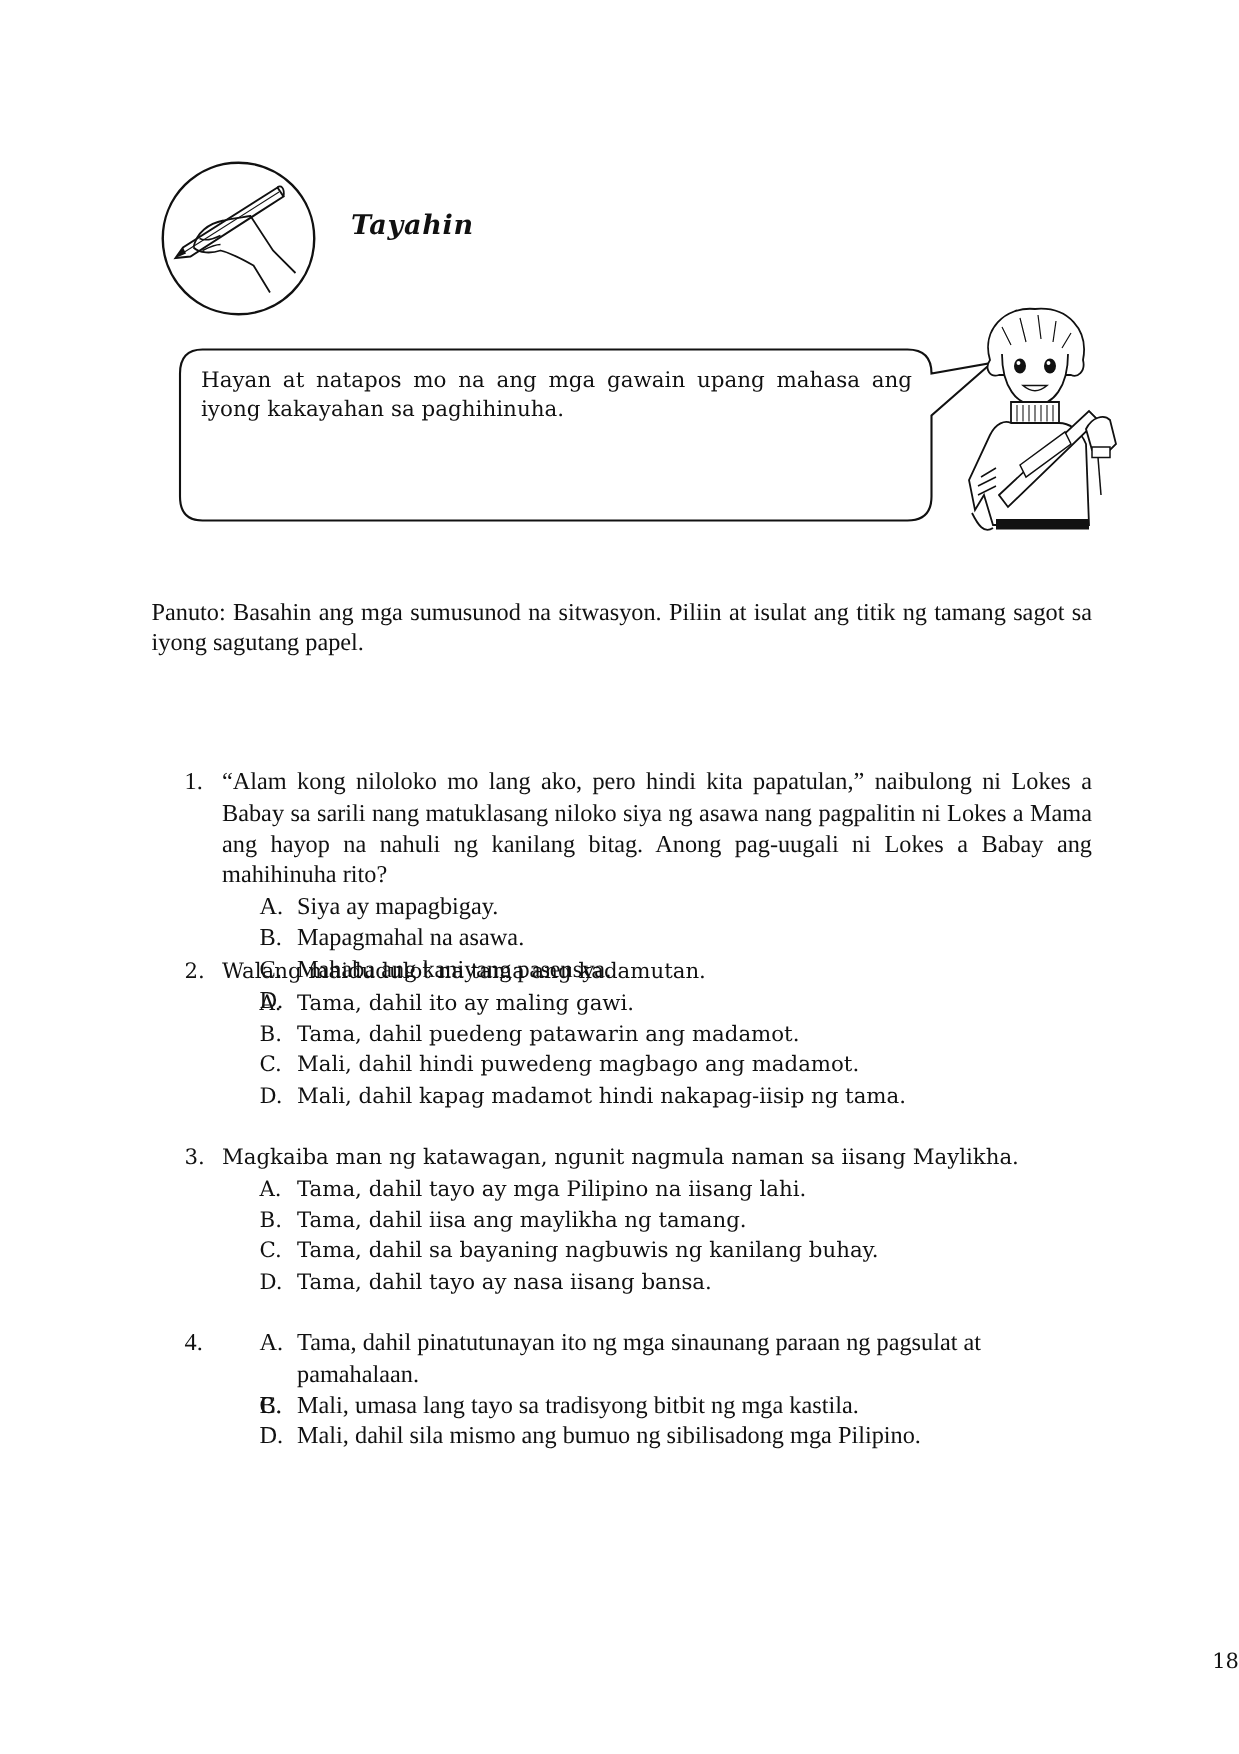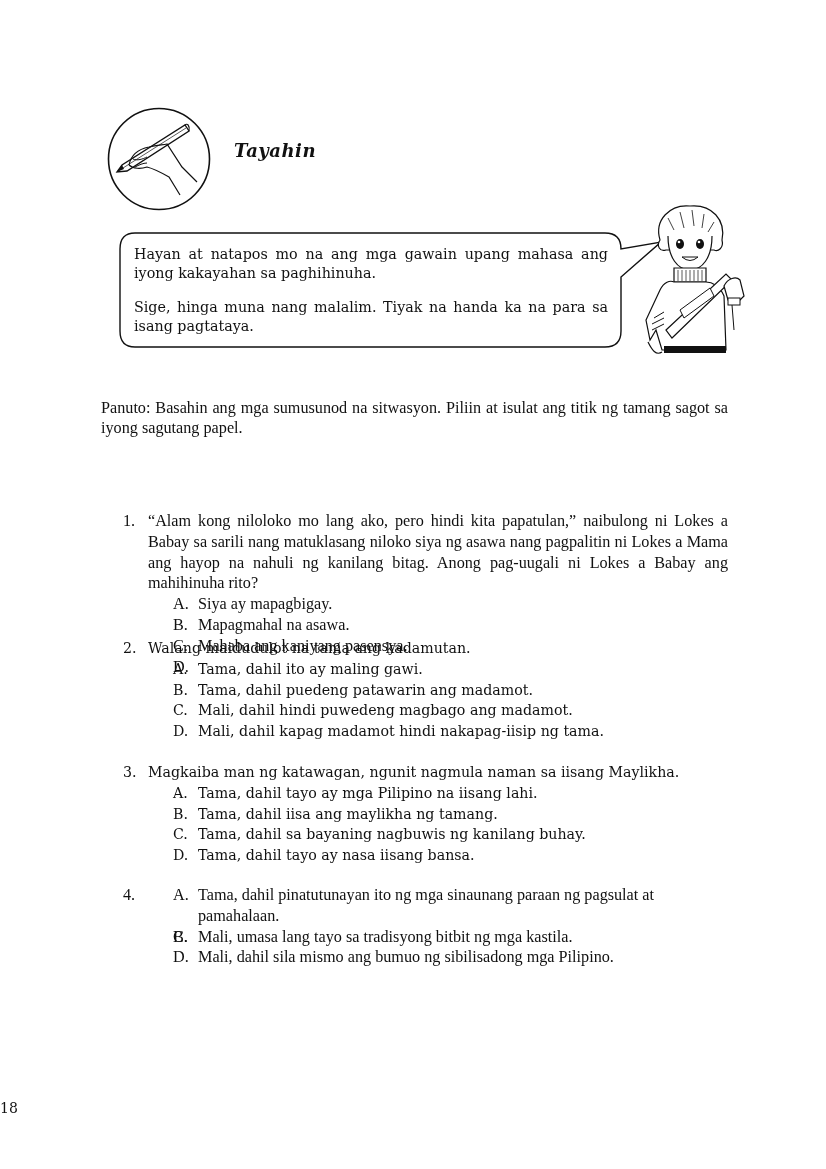--- a/index.html
+++ b/index.html
@@ -22,21 +22,21 @@
   .q .stem { margin-left: 25px; text-align: justify; }
   .q .opts { margin-left: 50px; }
   .q .opt { position: relative; padding-left: 25px; }
   .q .opt .letter { position: absolute; left: 0; top: 0; }
 
   .q1 { top: 511px; font-family: "Liberation Serif", serif; font-size: 16.2px; line-height: 20.8px; }
   .q2 { top: 638px; font-family: "DejaVu Serif", serif; font-size: 14.2px; line-height: 20.8px; }
   .q3 { top: 762px; font-family: "DejaVu Serif", serif; font-size: 14.2px; line-height: 20.8px; }
   .q4 { top: 885px; font-family: "Liberation Serif", serif; font-size: 16.2px; line-height: 20.8px; }
 
-  .page-num { position: absolute; left: 0; width: 826px; top: 1100px; text-align: left; font-family: "DejaVu Serif", serif; font-size: 14px; }
+  .page-num { position: absolute; left: 0; width: 826px; top: 1100px; text-align: right; font-family: "DejaVu Serif", serif; font-size: 14px; }
 </style>
 </head>
 <body>
 
 <div class="icon-circle">
   <svg width="104" height="104" viewBox="0 0 104 104">
     <circle cx="52" cy="52" r="50.5" fill="#fff" stroke="#111" stroke-width="1.6"></circle>
 
     <path d="M10 65 L15 58 L78 18 L82 24 L20 64 Z" fill="#fff" stroke="#111" stroke-width="1.3"></path>
     <path d="M10 65 L15 58 L17 62 Z" fill="#111"></path>
@@ -51,21 +51,20 @@
 </div>
 
 <div class="title">Tayahin</div>
 
 <div class="bubble">
   <svg width="560" height="120" viewBox="0 0 560 120" style="overflow:visible">
     <path d="M16 1 H486 Q502 1 502 17 V17 L542 10 L502 45 V99 Q502 115 486 115 H16 Q1 115 1 99 V17 Q1 1 16 1 Z" fill="#fff" stroke="#111" stroke-width="1.4"></path>
   </svg>
   <div class="bubble-text">
     <p>Hayan at natapos mo na ang mga gawain upang mahasa ang iyong kakayahan sa paghihinuha.</p>
-    <p>Sige, hinga muna nang malalim. Tiyak na handa ka na para sa isang pagtataya.</p>
   </div>
 </div>
 
 <div class="character">
   <svg width="120" height="165" viewBox="0 0 120 165">
 
     <path d="M20 40 C14 20 30 4 50 6 C72 4 86 20 82 40 C84 48 78 52 74 50 L26 50 C20 52 16 46 20 40 Z" fill="#fff" stroke="#111" stroke-width="1.2"></path>
     <path d="M28 18 L34 30 M40 12 L44 28 M52 10 L54 26 M64 14 L62 28 M74 22 L68 32" stroke="#111" stroke-width="0.8"></path>
 
     <path d="M28 36 C28 58 38 70 50 70 C62 70 72 58 72 36" fill="#fff" stroke="#111" stroke-width="1.2"></path>

